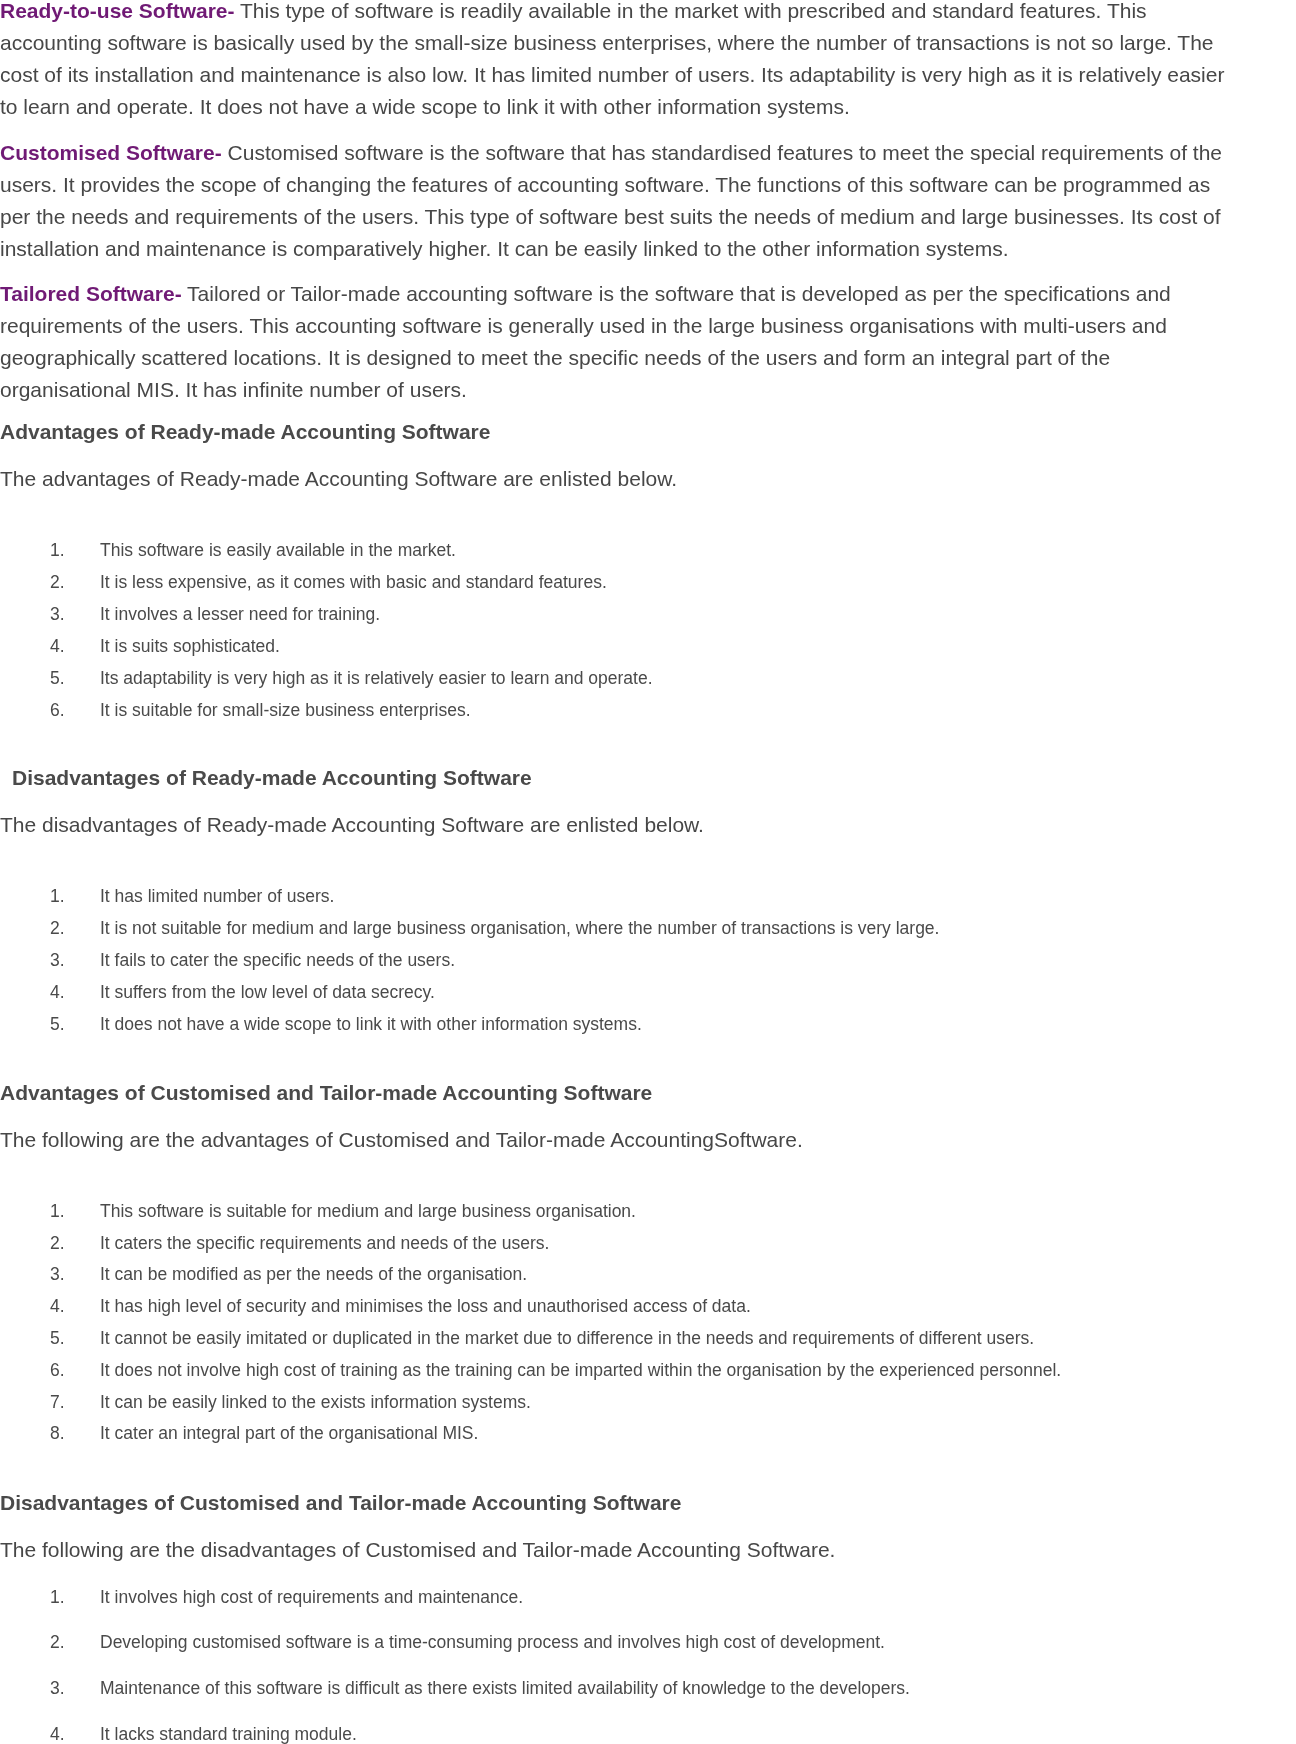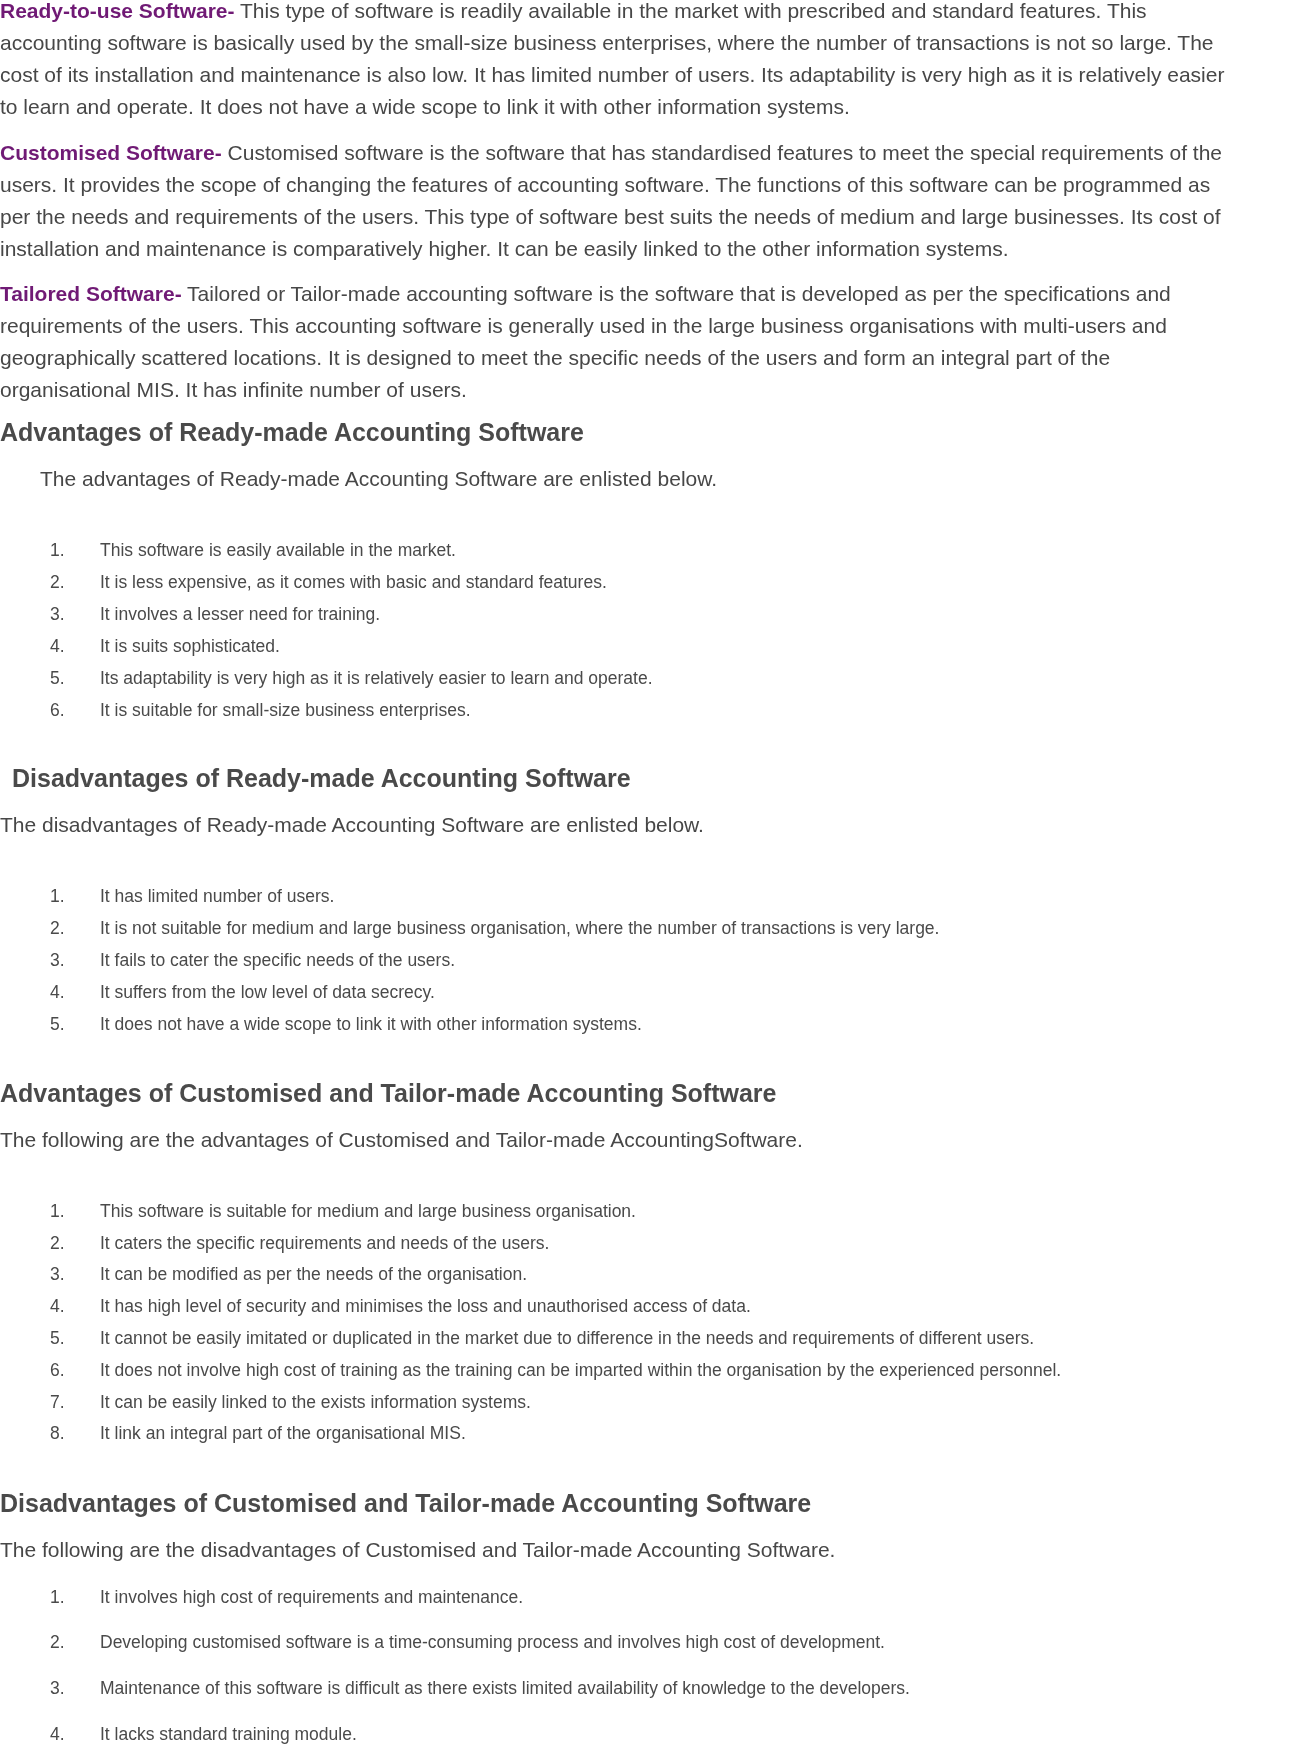--- a/index.html
+++ b/index.html
@@ -11,21 +11,21 @@
   }
   .page { position: absolute; left: 0; top: 0; width: 1296px; }
   .para {
     position: absolute; left: 0; width: 1296px;
     font-size: 21px; line-height: 32px; color: #474747;
     margin: 0;
   }
   .para b { color: #701a75; font-weight: bold; }
   .heading {
     position: absolute; left: 0; margin: 0;
-    font-size: 25px; line-height: 28px; font-weight: bold; color: #4a4a4a;
+    font-size: 21px; line-height: 28px; font-weight: bold; color: #4a4a4a;
   }
   .intro {
     position: absolute; left: 0; margin: 0;
     font-size: 21px; line-height: 28px; color: #474747;
   }
   .list { position: absolute; left: 0; margin: 0; padding: 0; list-style: none; }
   .list li {
     position: absolute; left: 0; white-space: nowrap;
     font-size: 17.5px; line-height: 24px; color: #4a4a4a;
   }
@@ -37,21 +37,21 @@
 
 <div class="page">
 
   <p class="para" style="top:-5px;"><b>Ready-to-use Software-</b><span> This type of software is readily available in the market with prescribed and standard features. This</span><br><span>accounting software is basically used by the small-size business enterprises, where the number of transactions is not so large. The</span><br><span>cost of its installation and maintenance is also low. It has limited number of users. Its adaptability is very high as it is relatively easier</span><br><span>to learn and operate. It does not have a wide scope to link it with other information systems.</span></p>
 
   <p class="para" style="top:137px;"><b>Customised Software-</b><span> Customised software is the software that has standardised features to meet the special requirements of the</span><br><span>users. It provides the scope of changing the features of accounting software. The functions of this software can be programmed as</span><br><span>per the needs and requirements of the users. This type of software best suits the needs of medium and large businesses. Its cost of</span><br><span>installation and maintenance is comparatively higher. It can be easily linked to the other information systems.</span></p>
 
   <p class="para" style="top:278px;"><b>Tailored Software-</b><span> Tailored or Tailor-made accounting software is the software that is developed as per the specifications and</span><br><span>requirements of the users. This accounting software is generally used in the large business organisations with multi-users and</span><br><span>geographically scattered locations. It is designed to meet the specific needs of the users and form an integral part of the</span><br><span>organisational MIS. It has infinite number of users.</span></p>
 
   <h2 class="heading" style="top:418px;">Advantages of Ready-made Accounting Software</h2>
-  <p class="intro" style="top:465px;margin-left:40px;">The advantages of Ready-made Accounting Software are enlisted below.</p>
+  <p class="intro" style="top:465px;">The advantages of Ready-made Accounting Software are enlisted below.</p>
   <ol class="list" style="top:538px;">
     <li style="top:0px;">
         <span class="num">1.</span>
         <span class="txt">This software is easily available in the market.</span>
       </li>
     <li style="top:32px;">
         <span class="num">2.</span>
         <span class="txt">It is less expensive, as it comes with basic and standard features.</span>
       </li>
     <li style="top:64px;">
@@ -123,21 +123,21 @@
     <li style="top:159px;">
         <span class="num">6.</span>
         <span class="txt">It does not involve high cost of training as the training can be imparted within the organisation by the experienced personnel.</span>
       </li>
     <li style="top:191px;">
         <span class="num">7.</span>
         <span class="txt">It can be easily linked to the exists information systems.</span>
       </li>
     <li style="top:222px;">
         <span class="num">8.</span>
-        <span class="txt">It link an integral part of the organisational MIS.</span>
+        <span class="txt">It cater an integral part of the organisational MIS.</span>
       </li>
   </ol>
 
   <h2 class="heading" style="top:1489px;">Disadvantages of Customised and Tailor-made Accounting Software</h2>
   <p class="intro" style="top:1536px;">The following are the disadvantages of Customised and Tailor-made Accounting Software.</p>
   <ol class="list" style="top:1585px;">
     <li style="top:0px;">
         <span class="num">1.</span>
         <span class="txt">It involves high cost of requirements and maintenance.</span>
       </li>

